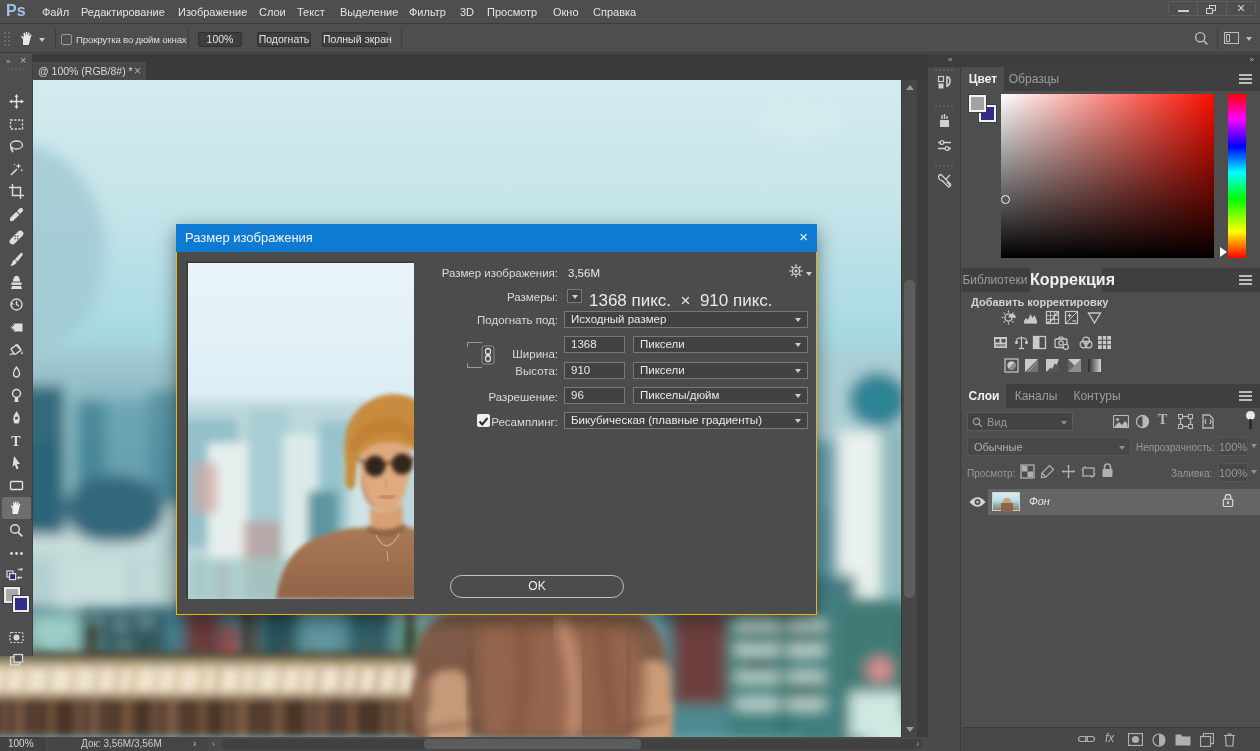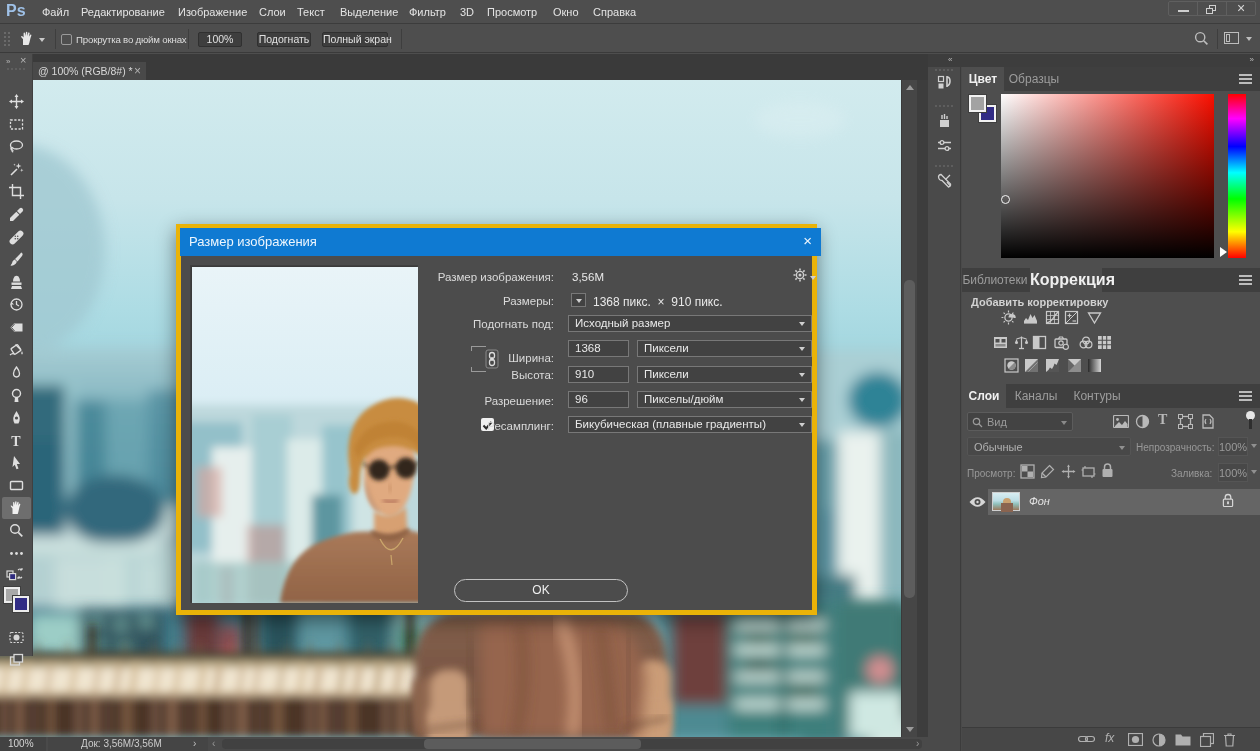--- a/index.html
+++ b/index.html
@@ -396,21 +396,21 @@
   <div class="abs" style="left:48px;top:0;width:160px;height:14px;background:#454545;color:#cccccc;font-size:10px;line-height:14px;">
     <span style="margin-left:33px;">Док: 3,56M/3,56M</span>
     <span style="position:absolute;left:145px;color:#c0c0c0;">›</span>
   </div>
   <span class="abs" style="left:212px;top:0;color:#9a9a9a;font-size:10px;line-height:14px;">‹</span>
   <div class="abs" style="left:222px;top:2px;width:700px;height:10px;background:#414141;border-radius:4px;"></div>
   <div class="abs" style="left:424px;top:2px;width:217px;height:10px;background:#5c5c5c;border-radius:4px;"></div>
   <span class="abs" style="left:916px;top:0;color:#9a9a9a;font-size:10px;line-height:14px;">›</span>
 </div>
 
-<div class="abs" id="dialog" style="left:176px;top:224px;width:641px;height:391px;background:#4c4c4c;border:5px solid #eab308;box-shadow:0 6px 18px rgba(0,0,0,0.45);">
+<div class="abs" id="dialog" style="left:176px;top:224px;width:641px;height:391px;background:#4c4c4c;border:1px solid #eab308;box-shadow:0 6px 18px rgba(0,0,0,0.45);">
   <div class="abs" style="left:-1px;top:-1px;width:641px;height:28px;background:#0f7ad2;">
     <span style="position:absolute;left:9px;top:6px;font-size:13px;color:#eef6fd;">Размер изображения</span>
     <span style="position:absolute;right:9px;top:4px;font-size:15px;color:#eef6fd;">×</span>
   </div>
 
   <div class="abs" style="left:9px;top:36px;width:228px;height:338px;background:#3a3a3a;border:1px solid #404040;">
     <svg width="226" height="336" xmlns="http://www.w3.org/2000/svg" style="position:absolute;left:1px;top:1px;">
       <defs>
         <linearGradient id="psky" x1="0" y1="0" x2="0" y2="1">
           <stop offset="0" stop-color="#e9f4f8"></stop>
@@ -491,21 +491,21 @@
       <g stroke="#d0d0d0" stroke-width="1.6">
         <path d="M7 0.5 V2.5 M7 11.5 V13.5 M0.5 7 H2.5 M11.5 7 H13.5 M2.4 2.4 L3.8 3.8 M10.2 10.2 L11.6 11.6 M11.6 2.4 L10.2 3.8 M3.8 10.2 L2.4 11.6"></path>
       </g>
     </svg>
   <div class="abs" style="left:629px;top:47px;width:0;height:0;border-left:3px solid transparent;border-right:3px solid transparent;border-top:4px solid #d0d0d0;"></div>
 
   <div class="lbl" style="top:66px;">Размеры:</div>
   <div class="abs" style="left:390px;top:64px;width:15px;height:14px;background:#424242;border:1px solid #787878;">
       <div style="position:absolute;left:4px;top:5px;width:0;height:0;border-left:3px solid transparent;border-right:3px solid transparent;border-top:4px solid #cfcfcf;"></div>
     </div>
-  <div class="abs" style="left:412px;top:66px;font-size:12px;color:#e9e9e9;">1368 пикс.&nbsp;&nbsp;×&nbsp;&nbsp;910 пикс.</div>
+  <div class="abs" style="left:412px;top:66px;font-size:17px;color:#e9e9e9;">1368 пикс.&nbsp;&nbsp;×&nbsp;&nbsp;910 пикс.</div>
 
   <div class="lbl" style="top:89px;">Подогнать под:</div>
   <div class="dd" style="left:387px;top:86px;width:244px;height:17px;line-height:15px;">Исходный размер<span class="chev"></span></div>
 
   <div class="abs" style="left:290px;top:117px;width:15px;height:5px;border-top:1px solid #9a9a9a;border-left:1px solid #9a9a9a;"></div>
   <div class="abs" style="left:290px;top:138px;width:15px;height:5px;border-bottom:1px solid #9a9a9a;border-left:1px solid #9a9a9a;"></div>
   <svg class="abs" style="left:304px;top:120px;width:14px;height:20px;" viewBox="0 0 14 20">
       <rect x="1" y="1" width="12" height="18" rx="2" fill="#4a4a4a" stroke="#8a8a8a" stroke-width="1"></rect>
       <rect x="4.5" y="3.5" width="5" height="6" rx="2.5" fill="none" stroke="#dcdcdc" stroke-width="1.3"></rect>
       <rect x="4.5" y="10.5" width="5" height="6" rx="2.5" fill="none" stroke="#dcdcdc" stroke-width="1.3"></rect>

